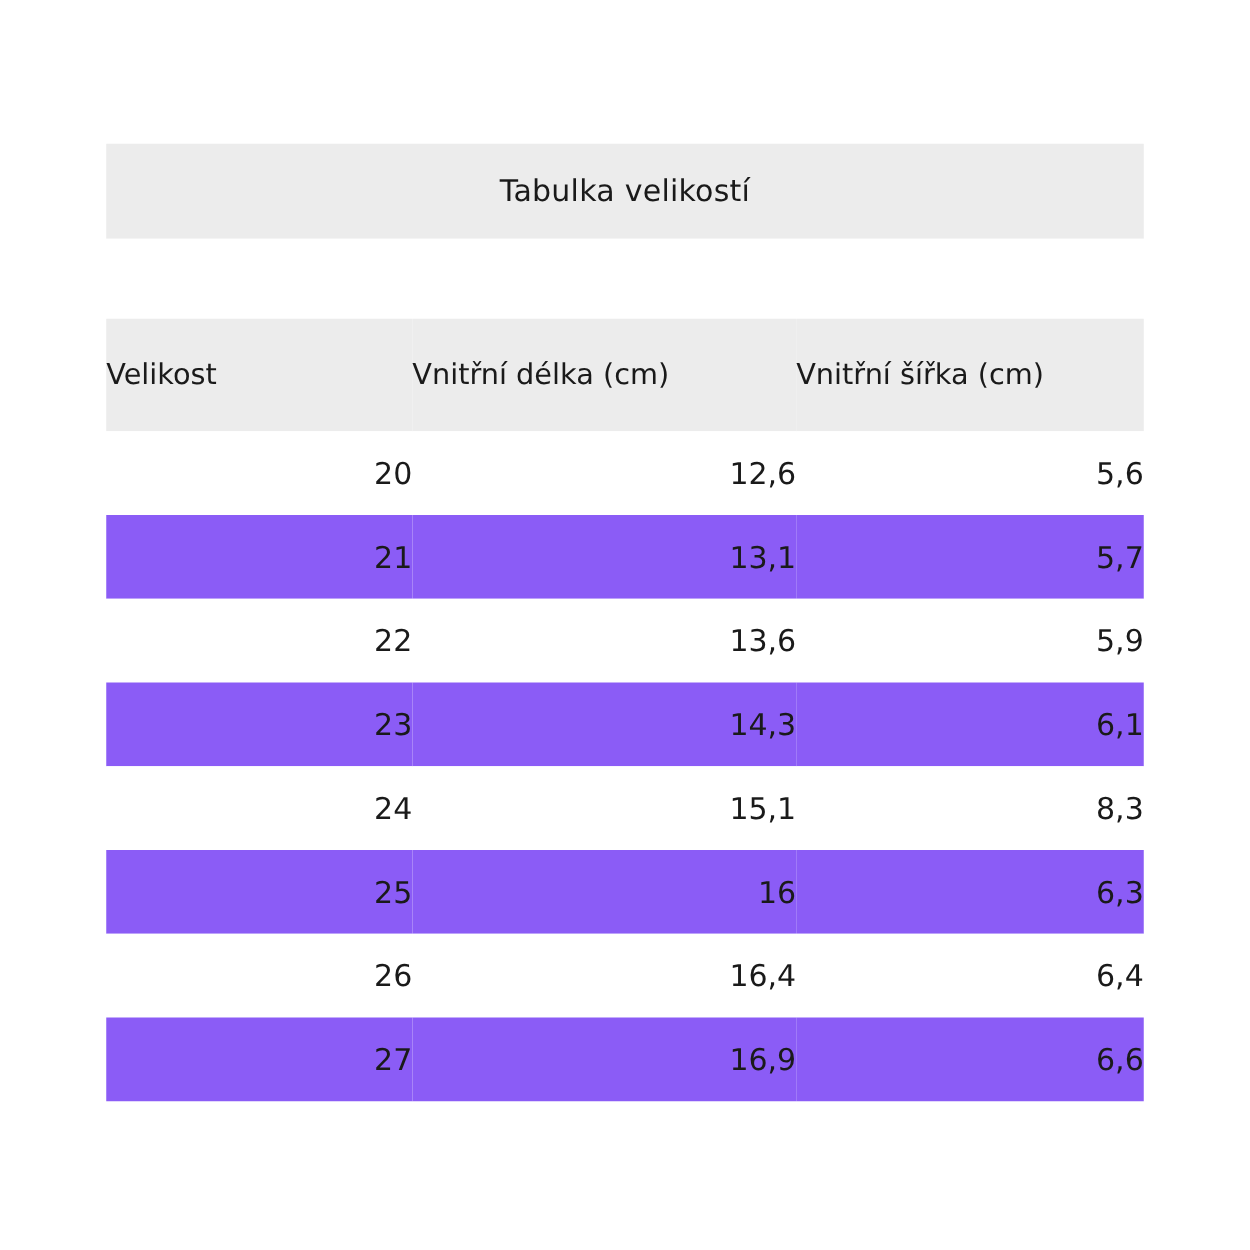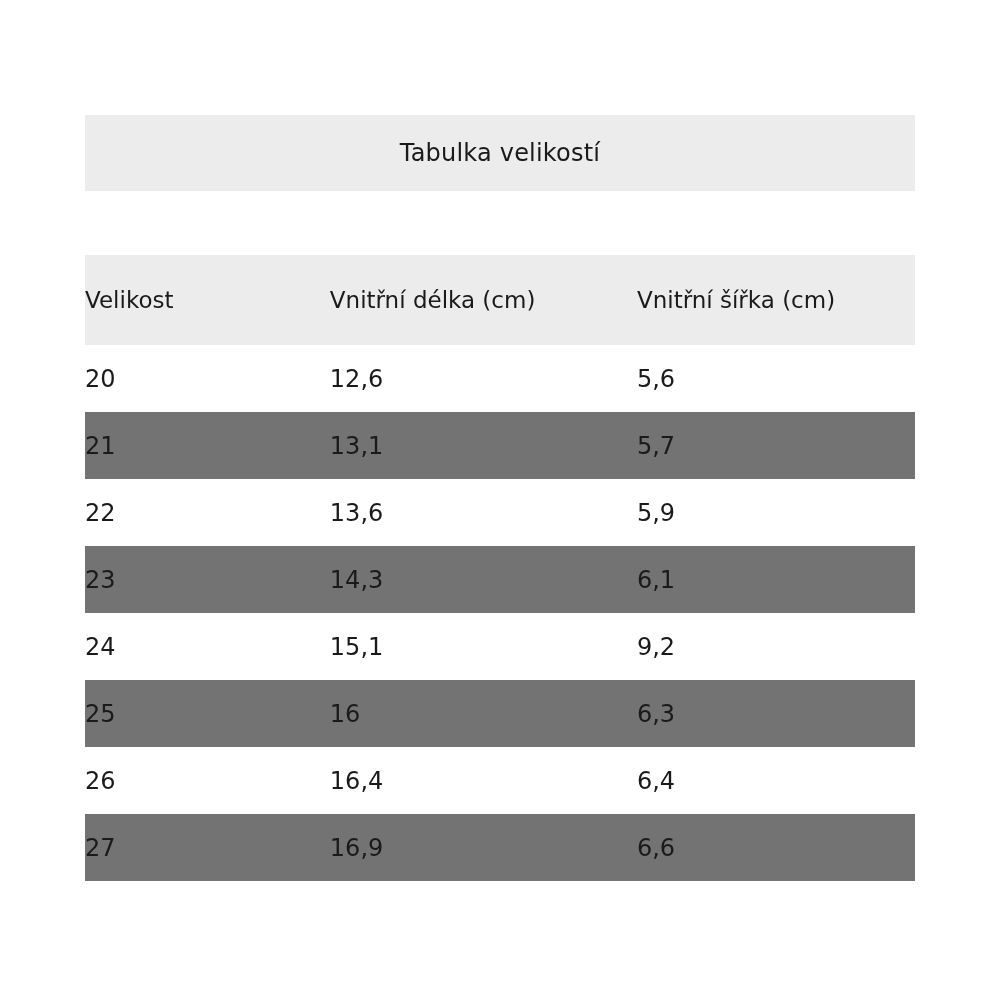--- a/index.html
+++ b/index.html
@@ -53,28 +53,28 @@
     font-size: 23px;
     font-weight: normal;
     color: #1a1a1a;
     text-align: left;
     vertical-align: middle;
     padding: 0;
   }
   table.size-table tbody td {
     height: 67px;
     font-size: 24px;
-    text-align: left;
+    text-align: right;
     vertical-align: middle;
     padding: 0;
     color: #1a1a1a;
     background: #ffffff;
   }
   table.size-table tbody tr.alt td {
-    background: #737373;
+    background: #8b5cf6;
   }
   col.c-size { width: 29.5%; }
   col.c-len  { width: 37%; }
   col.c-wid  { width: 33.5%; }
 </style>
 </head>
 <body>
 
 <div class="page">
   <div class="size-table-wrap">
@@ -115,21 +115,21 @@
           <td>5,9</td>
         </tr>
         <tr class="alt">
           <td>23</td>
           <td>14,3</td>
           <td>6,1</td>
         </tr>
         <tr>
           <td>24</td>
           <td>15,1</td>
-          <td>9,2</td>
+          <td>8,3</td>
         </tr>
         <tr class="alt">
           <td>25</td>
           <td>16</td>
           <td>6,3</td>
         </tr>
         <tr>
           <td>26</td>
           <td>16,4</td>
           <td>6,4</td>

